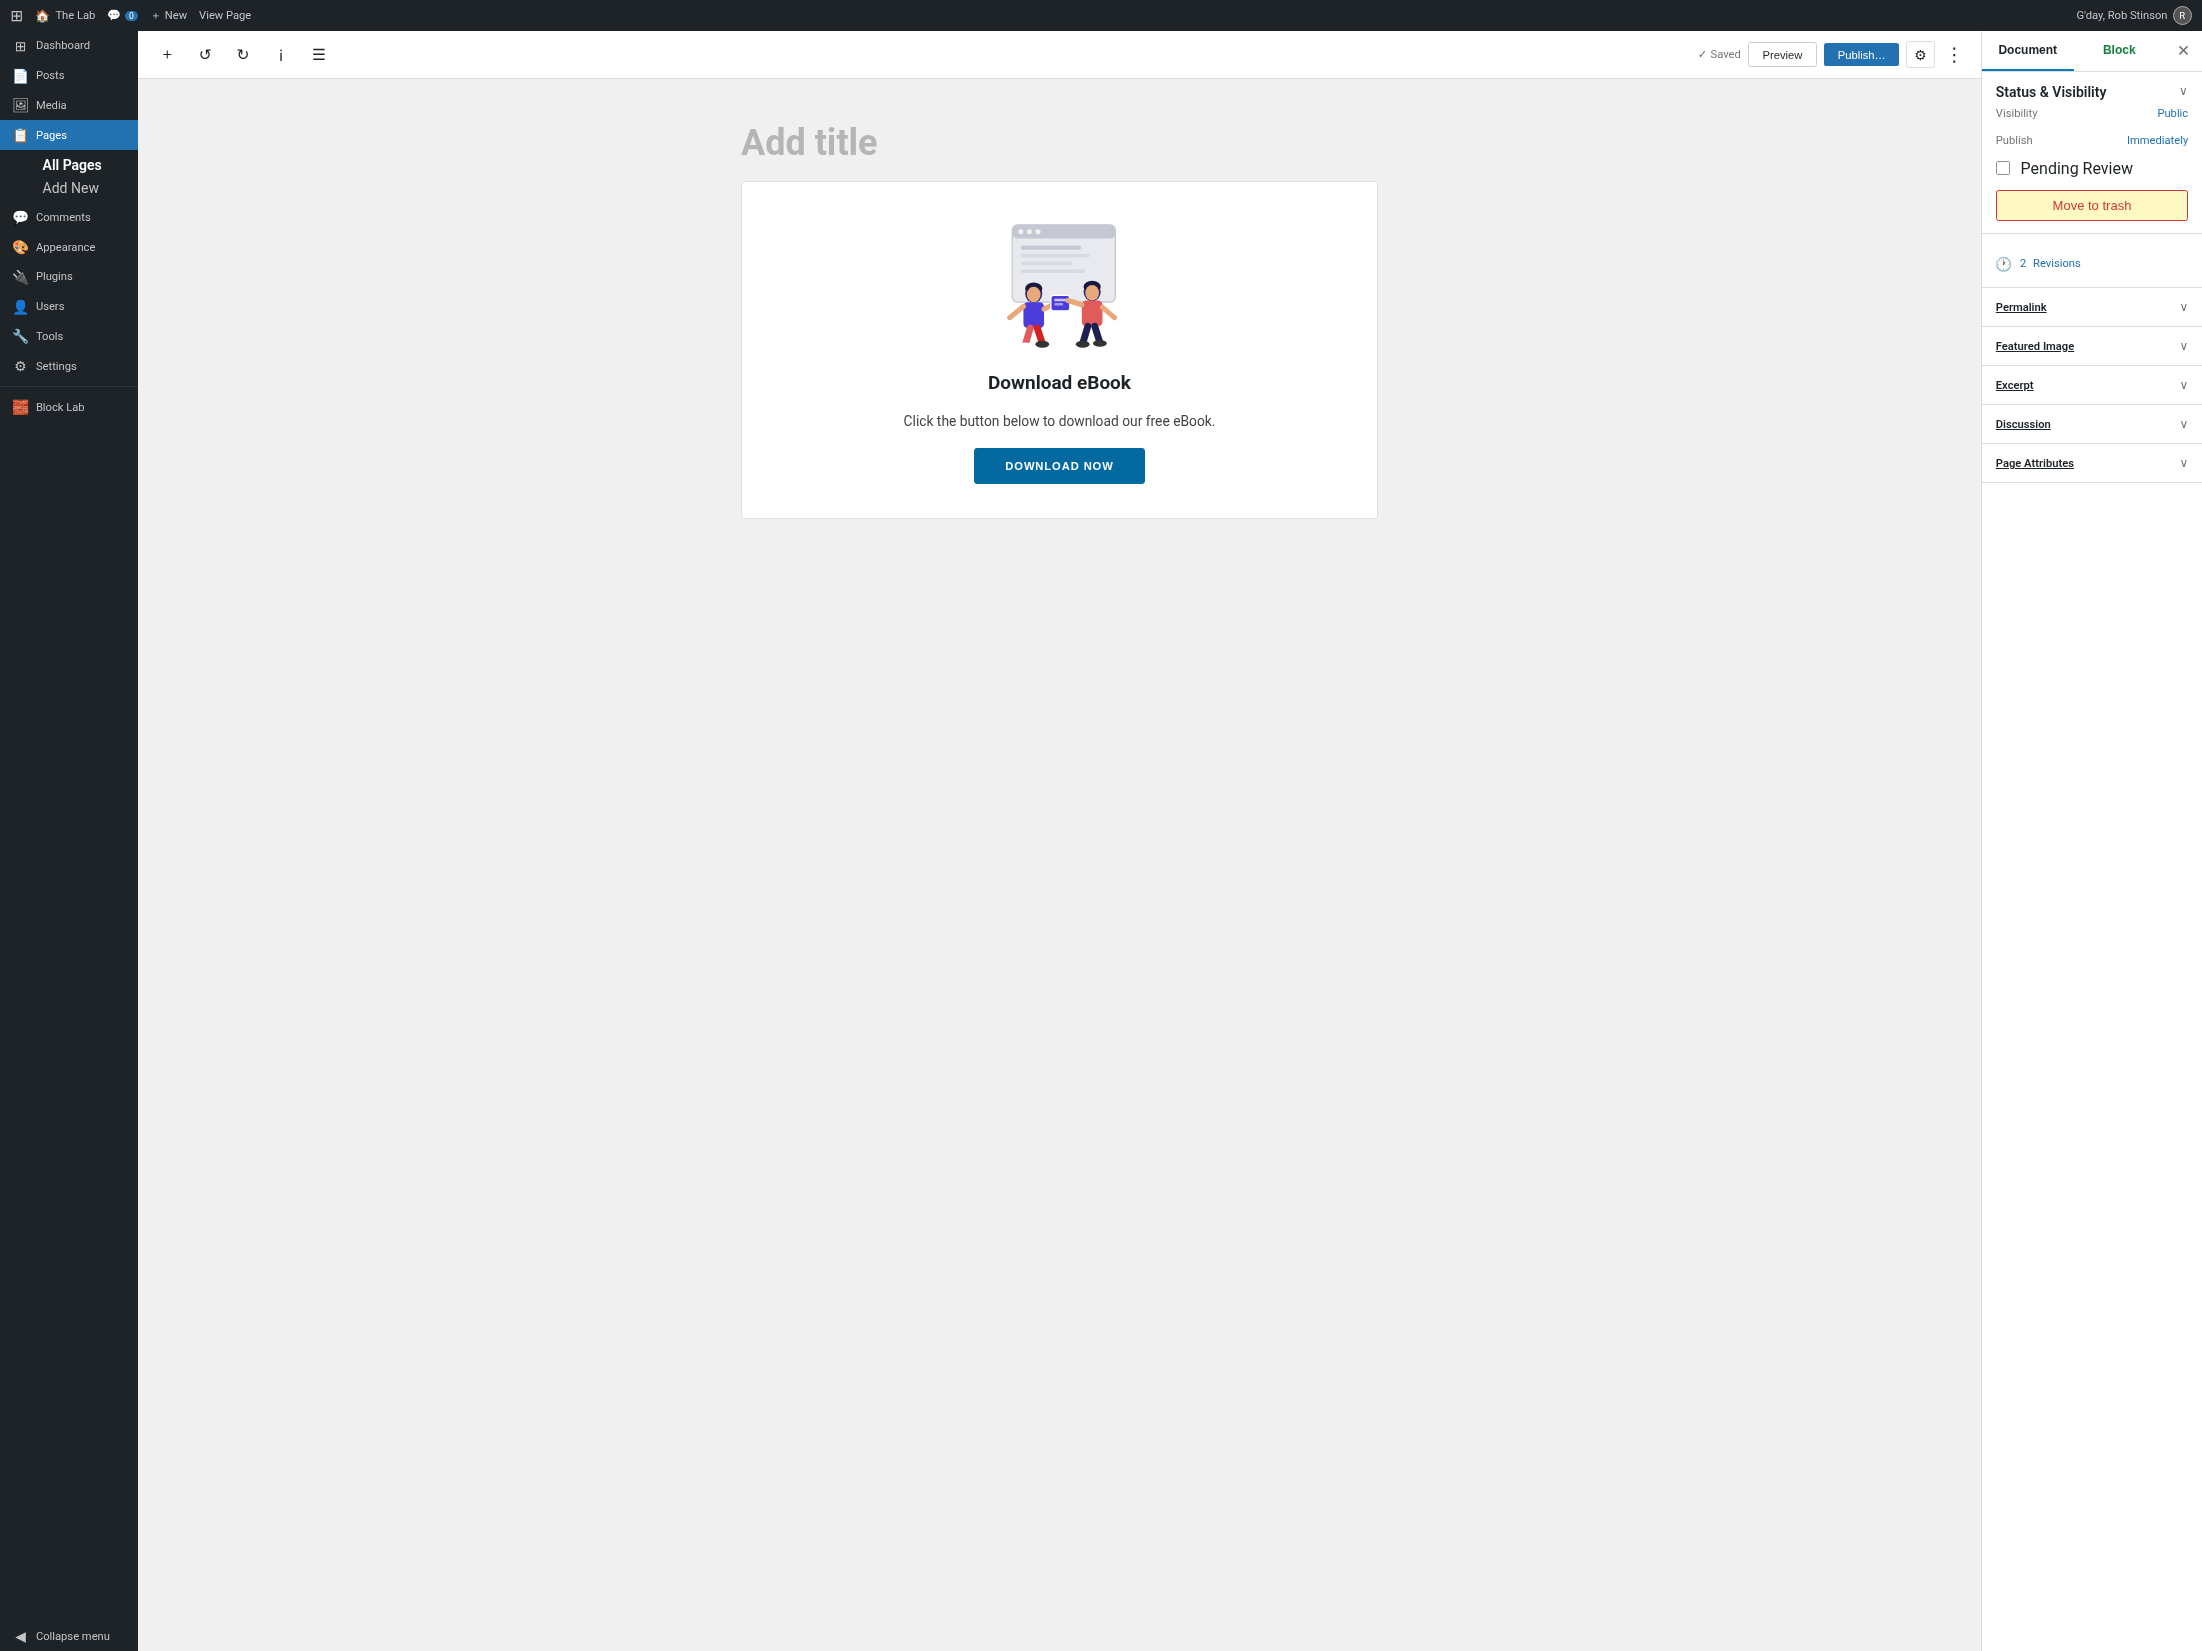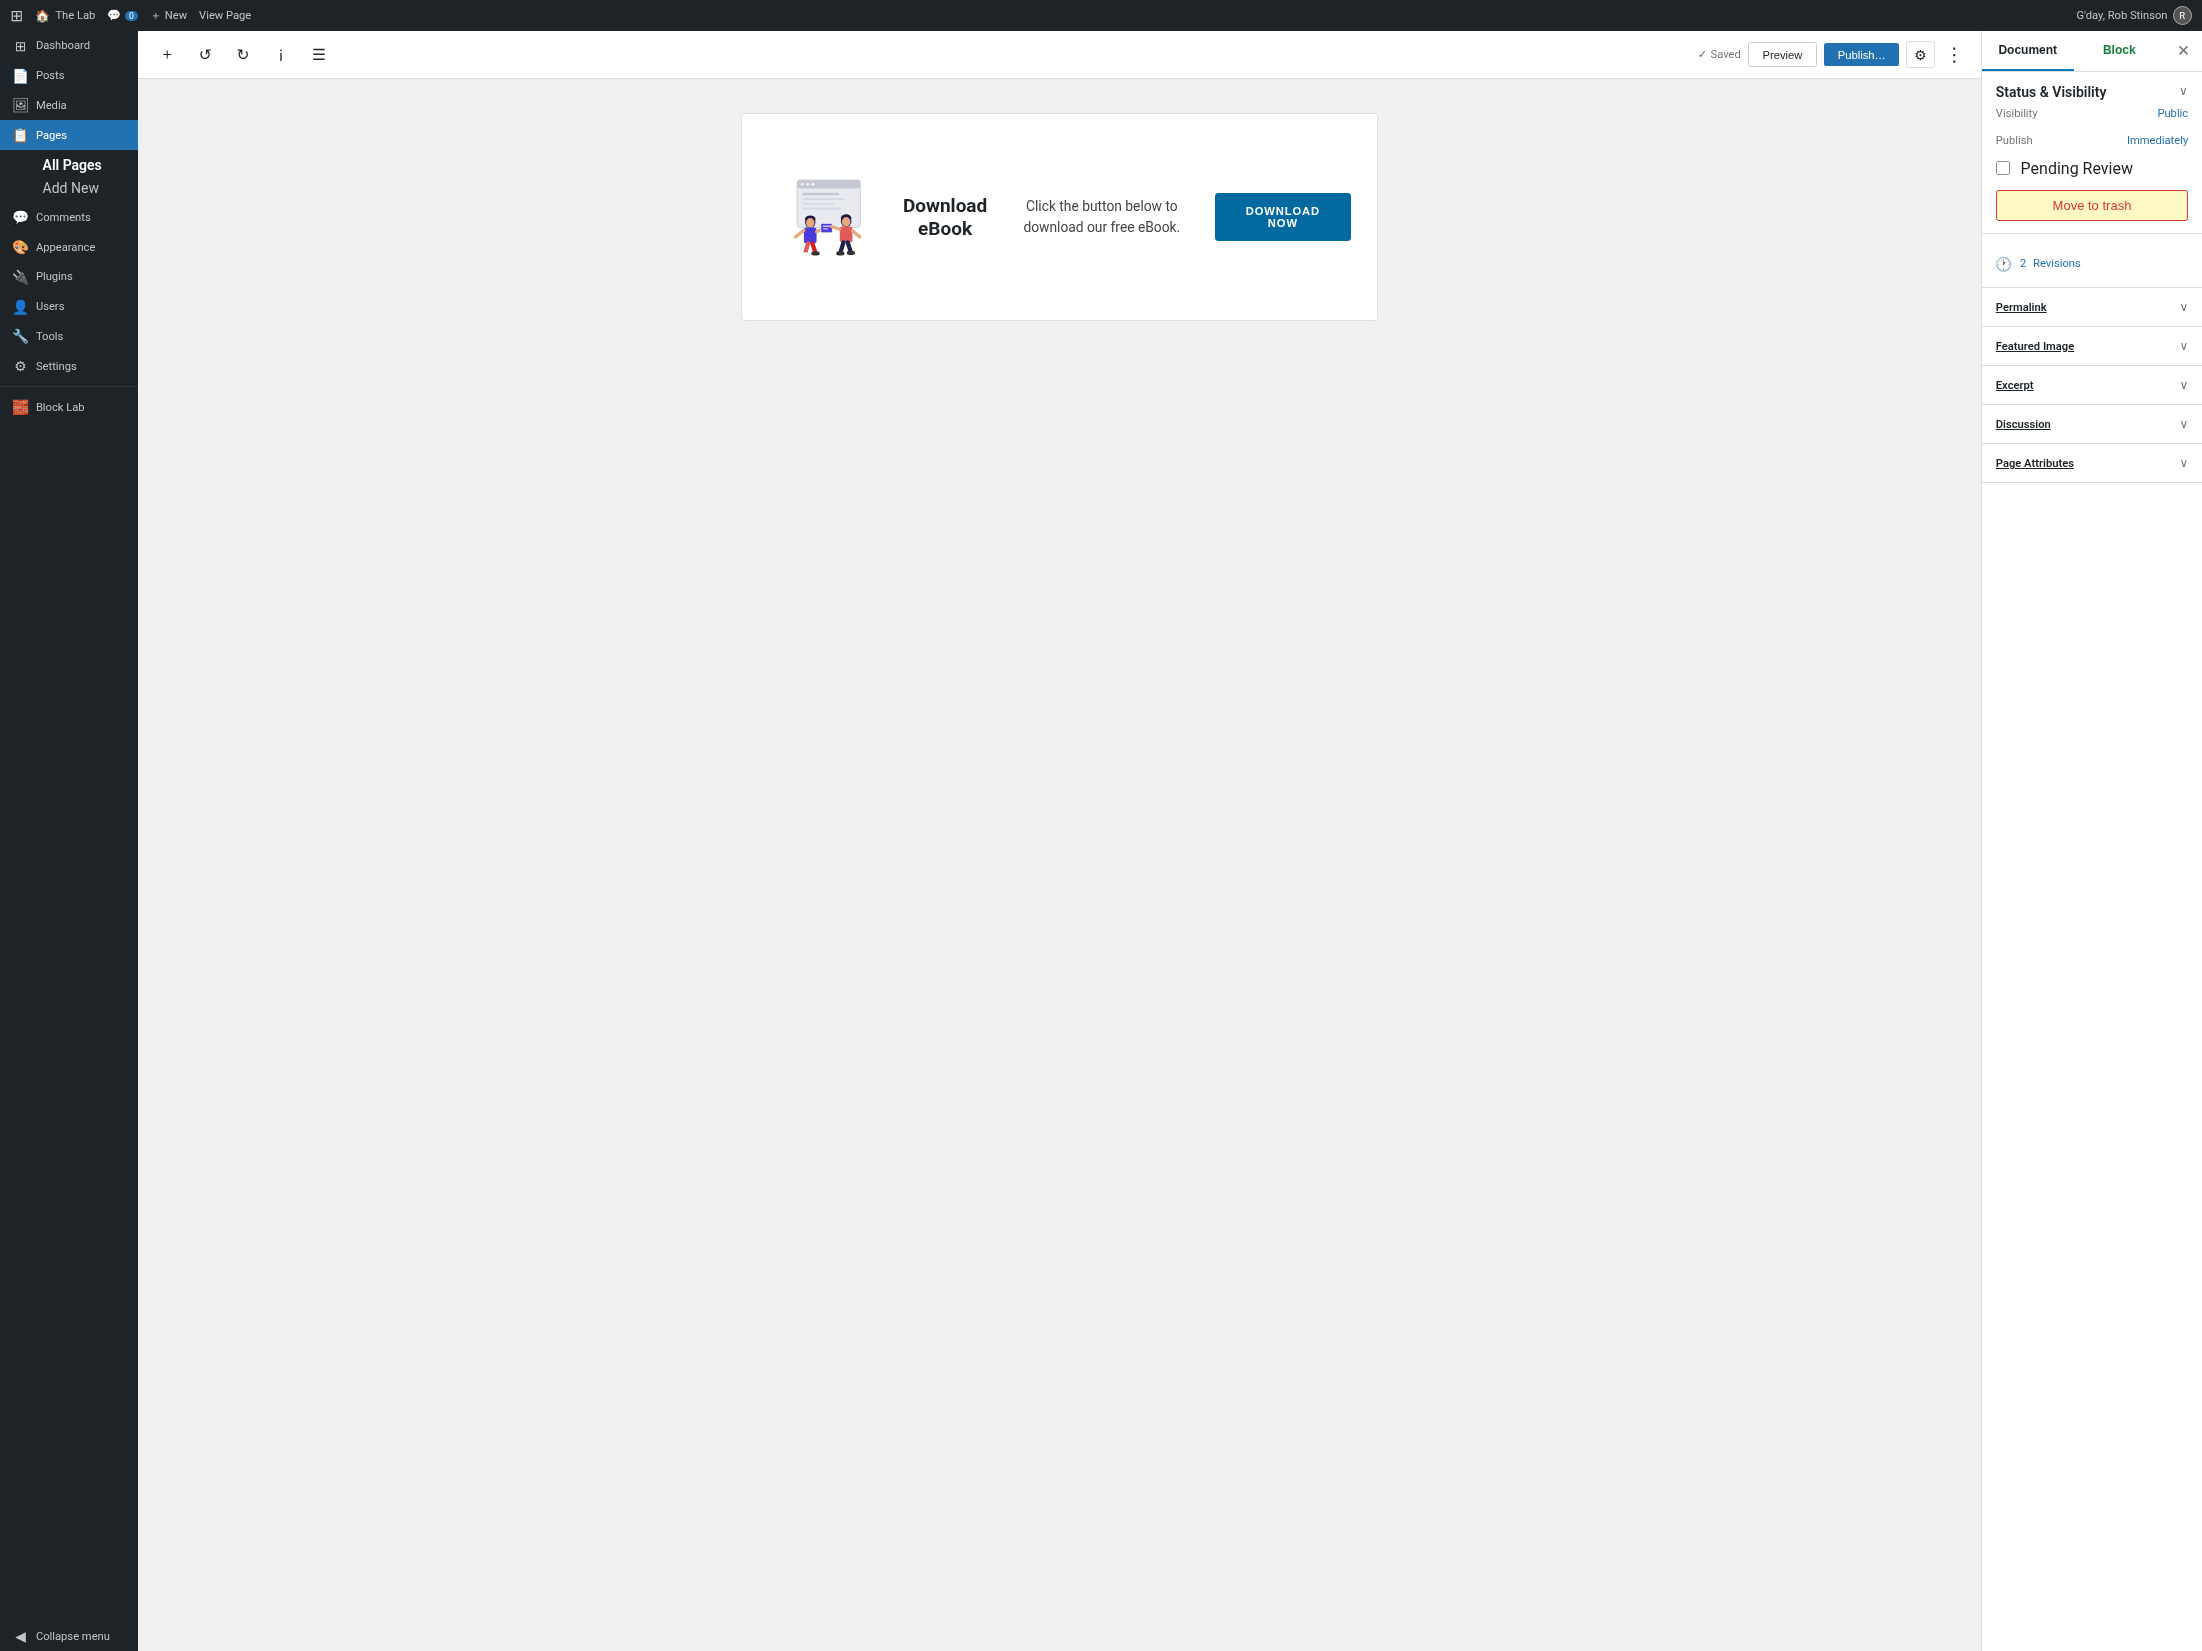--- a/index.html
+++ b/index.html
@@ -146,20 +146,21 @@
     }
 
     
     .ebook-block {
       background: #fff;
       border: 0.9px solid #e0e0e0;
       border-radius: 3.4px;
       padding: 34px 26px;
       text-align: center;
       display: flex;
+      flex-direction: column;
       align-items: center;
       gap: 17px;
     }
     .ebook-illustration {
       width: 189px;
       height: 138px;
     }
     .ebook-title {
       font-size: 19px;
       font-weight: 700;
@@ -400,20 +401,21 @@
             <span>Saved</span>
           </div>
           <button class="btn-preview">Preview</button>
           <button class="btn-publish">Publish…</button>
           <button class="settings-gear">⚙</button>
           <button class="more-btn">⋮</button>
         </div>
       </div>
 
       <div class="editor-canvas">
+        <div class="page-title-placeholder" contenteditable="true" style="">Add title</div>
         <div class="page-content">
           <div class="ebook-block">
 
             <svg class="ebook-illustration" viewBox="0 0 220 160" xmlns="http://www.w3.org/2000/svg">
 
               <rect x="55" y="10" width="120" height="90" rx="6" fill="#e8eaf0" stroke="#c5c8d3" stroke-width="1.5"></rect>
               <rect x="55" y="10" width="120" height="16" rx="6" fill="#c5c8d3"></rect>
               <circle cx="65" cy="18" r="3" fill="#f0f0f0"></circle>
               <circle cx="75" cy="18" r="3" fill="#f0f0f0"></circle>
               <circle cx="85" cy="18" r="3" fill="#f0f0f0"></circle>

